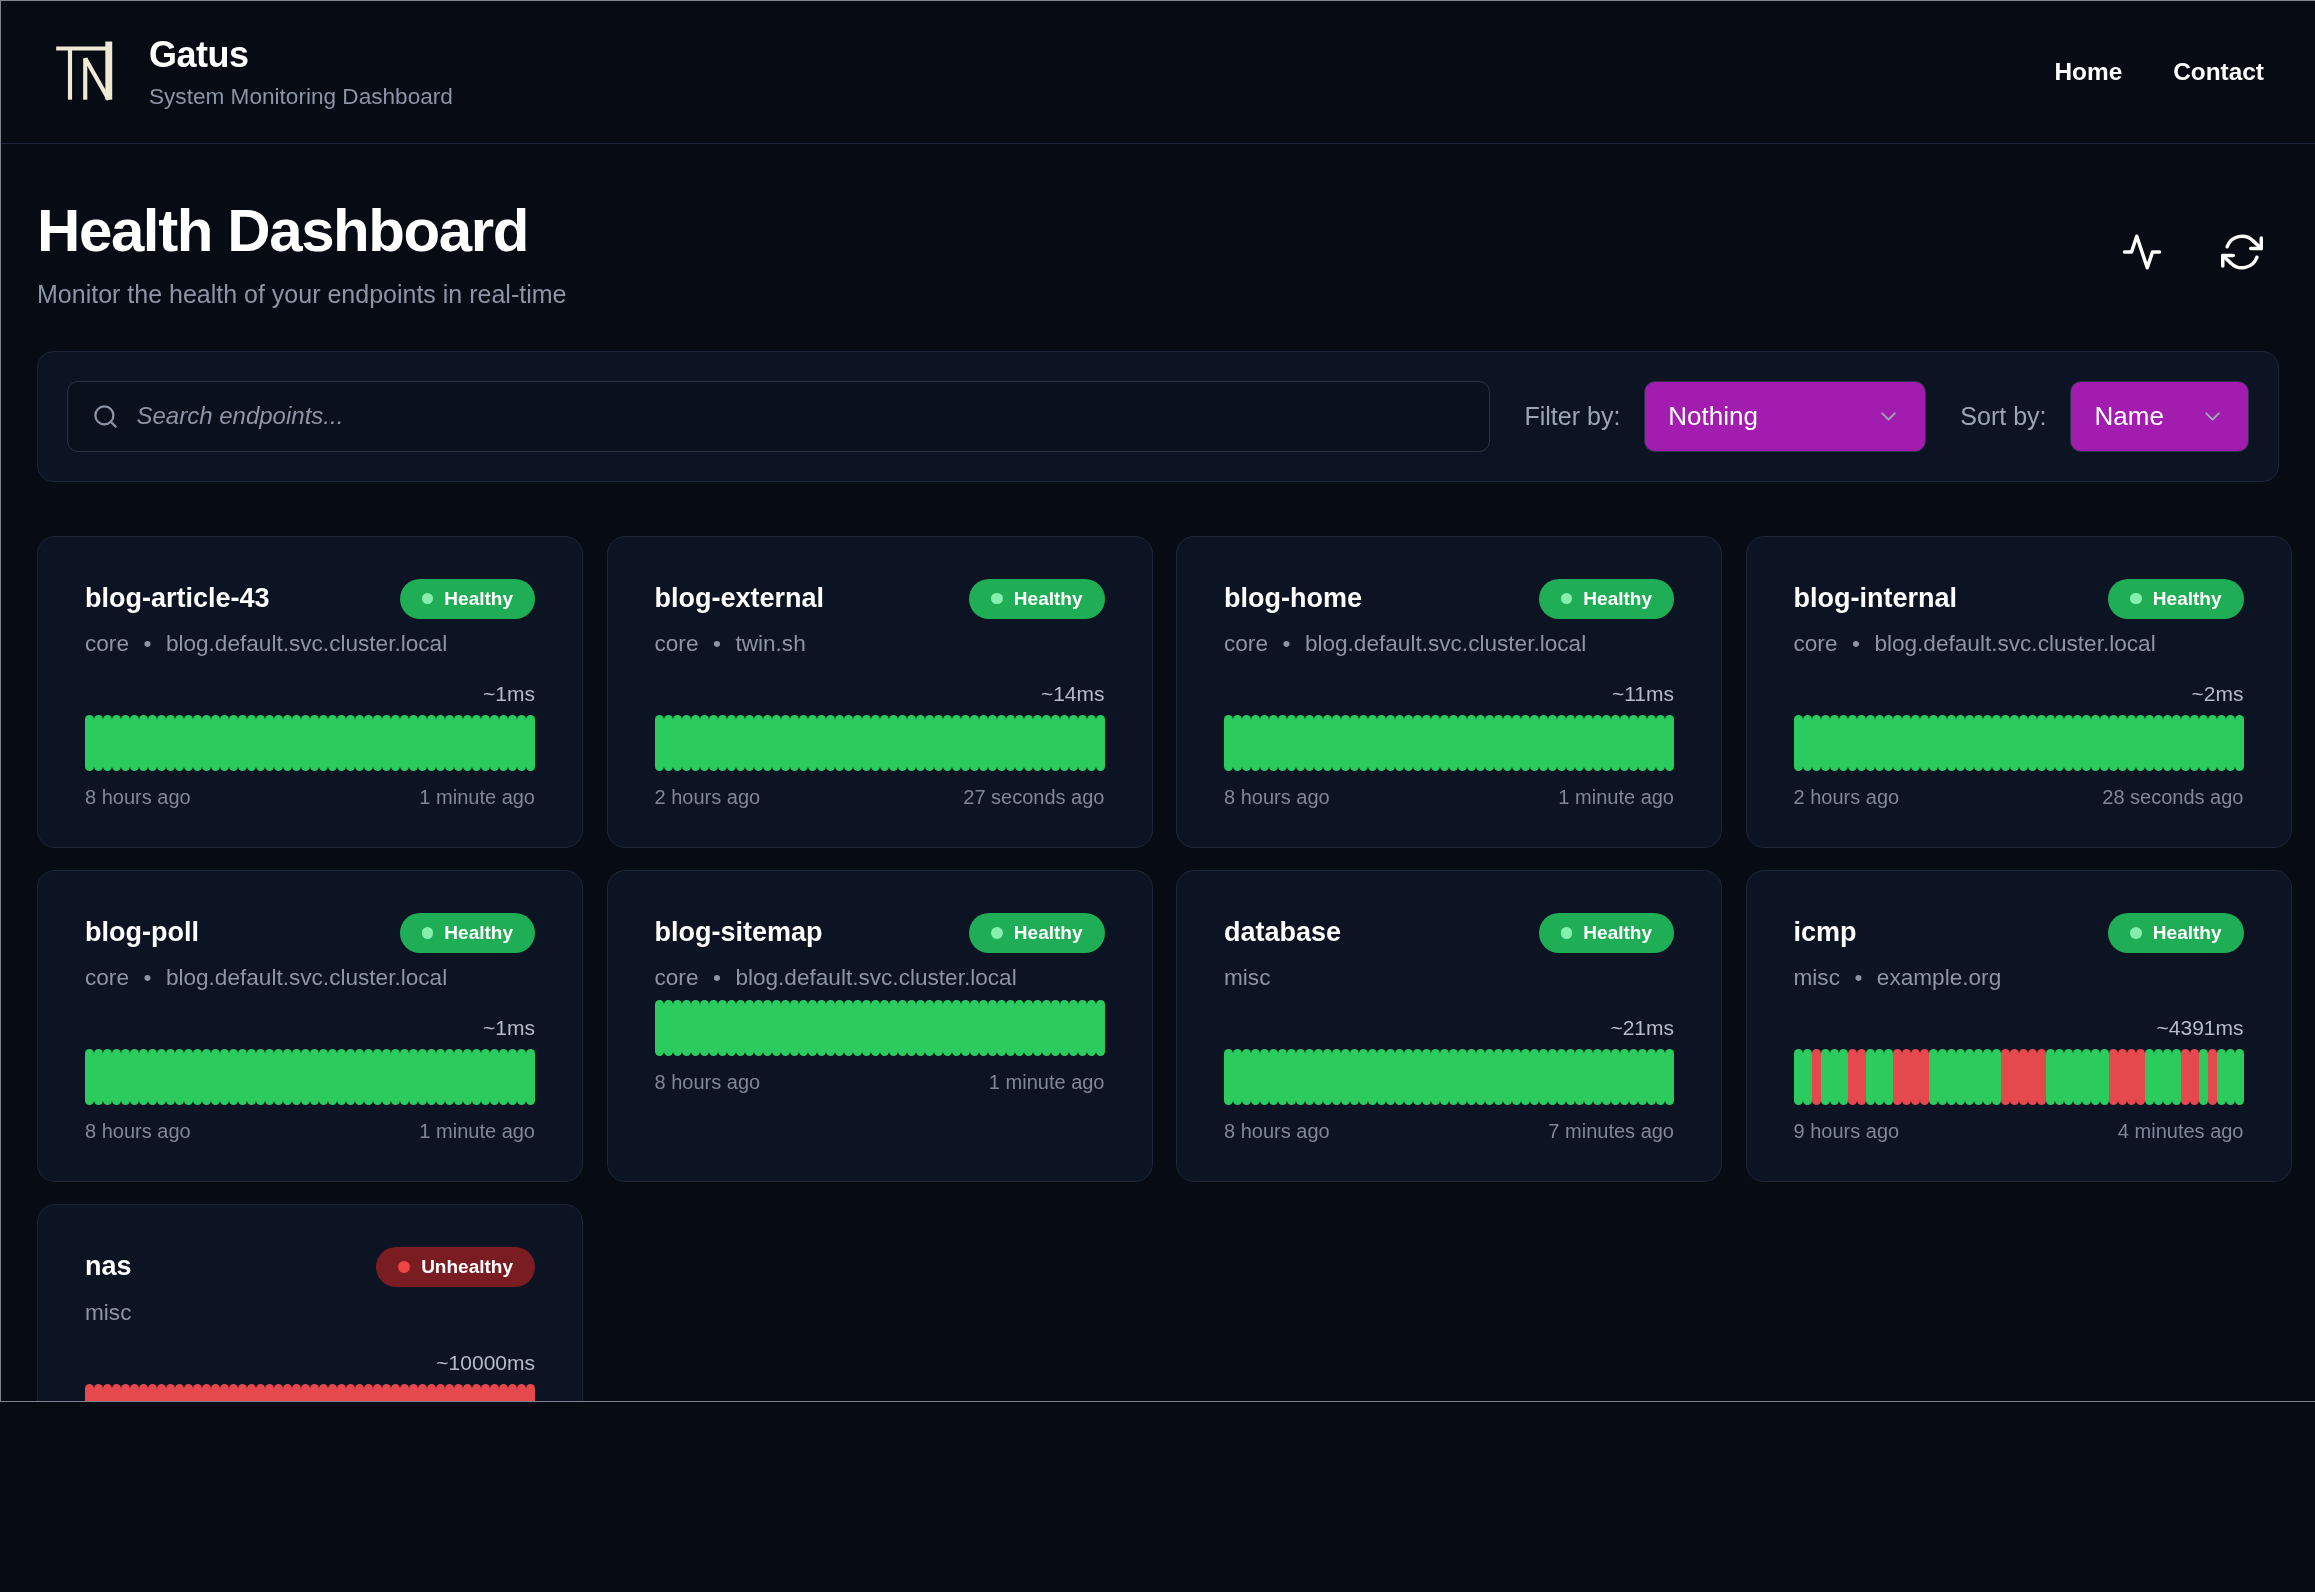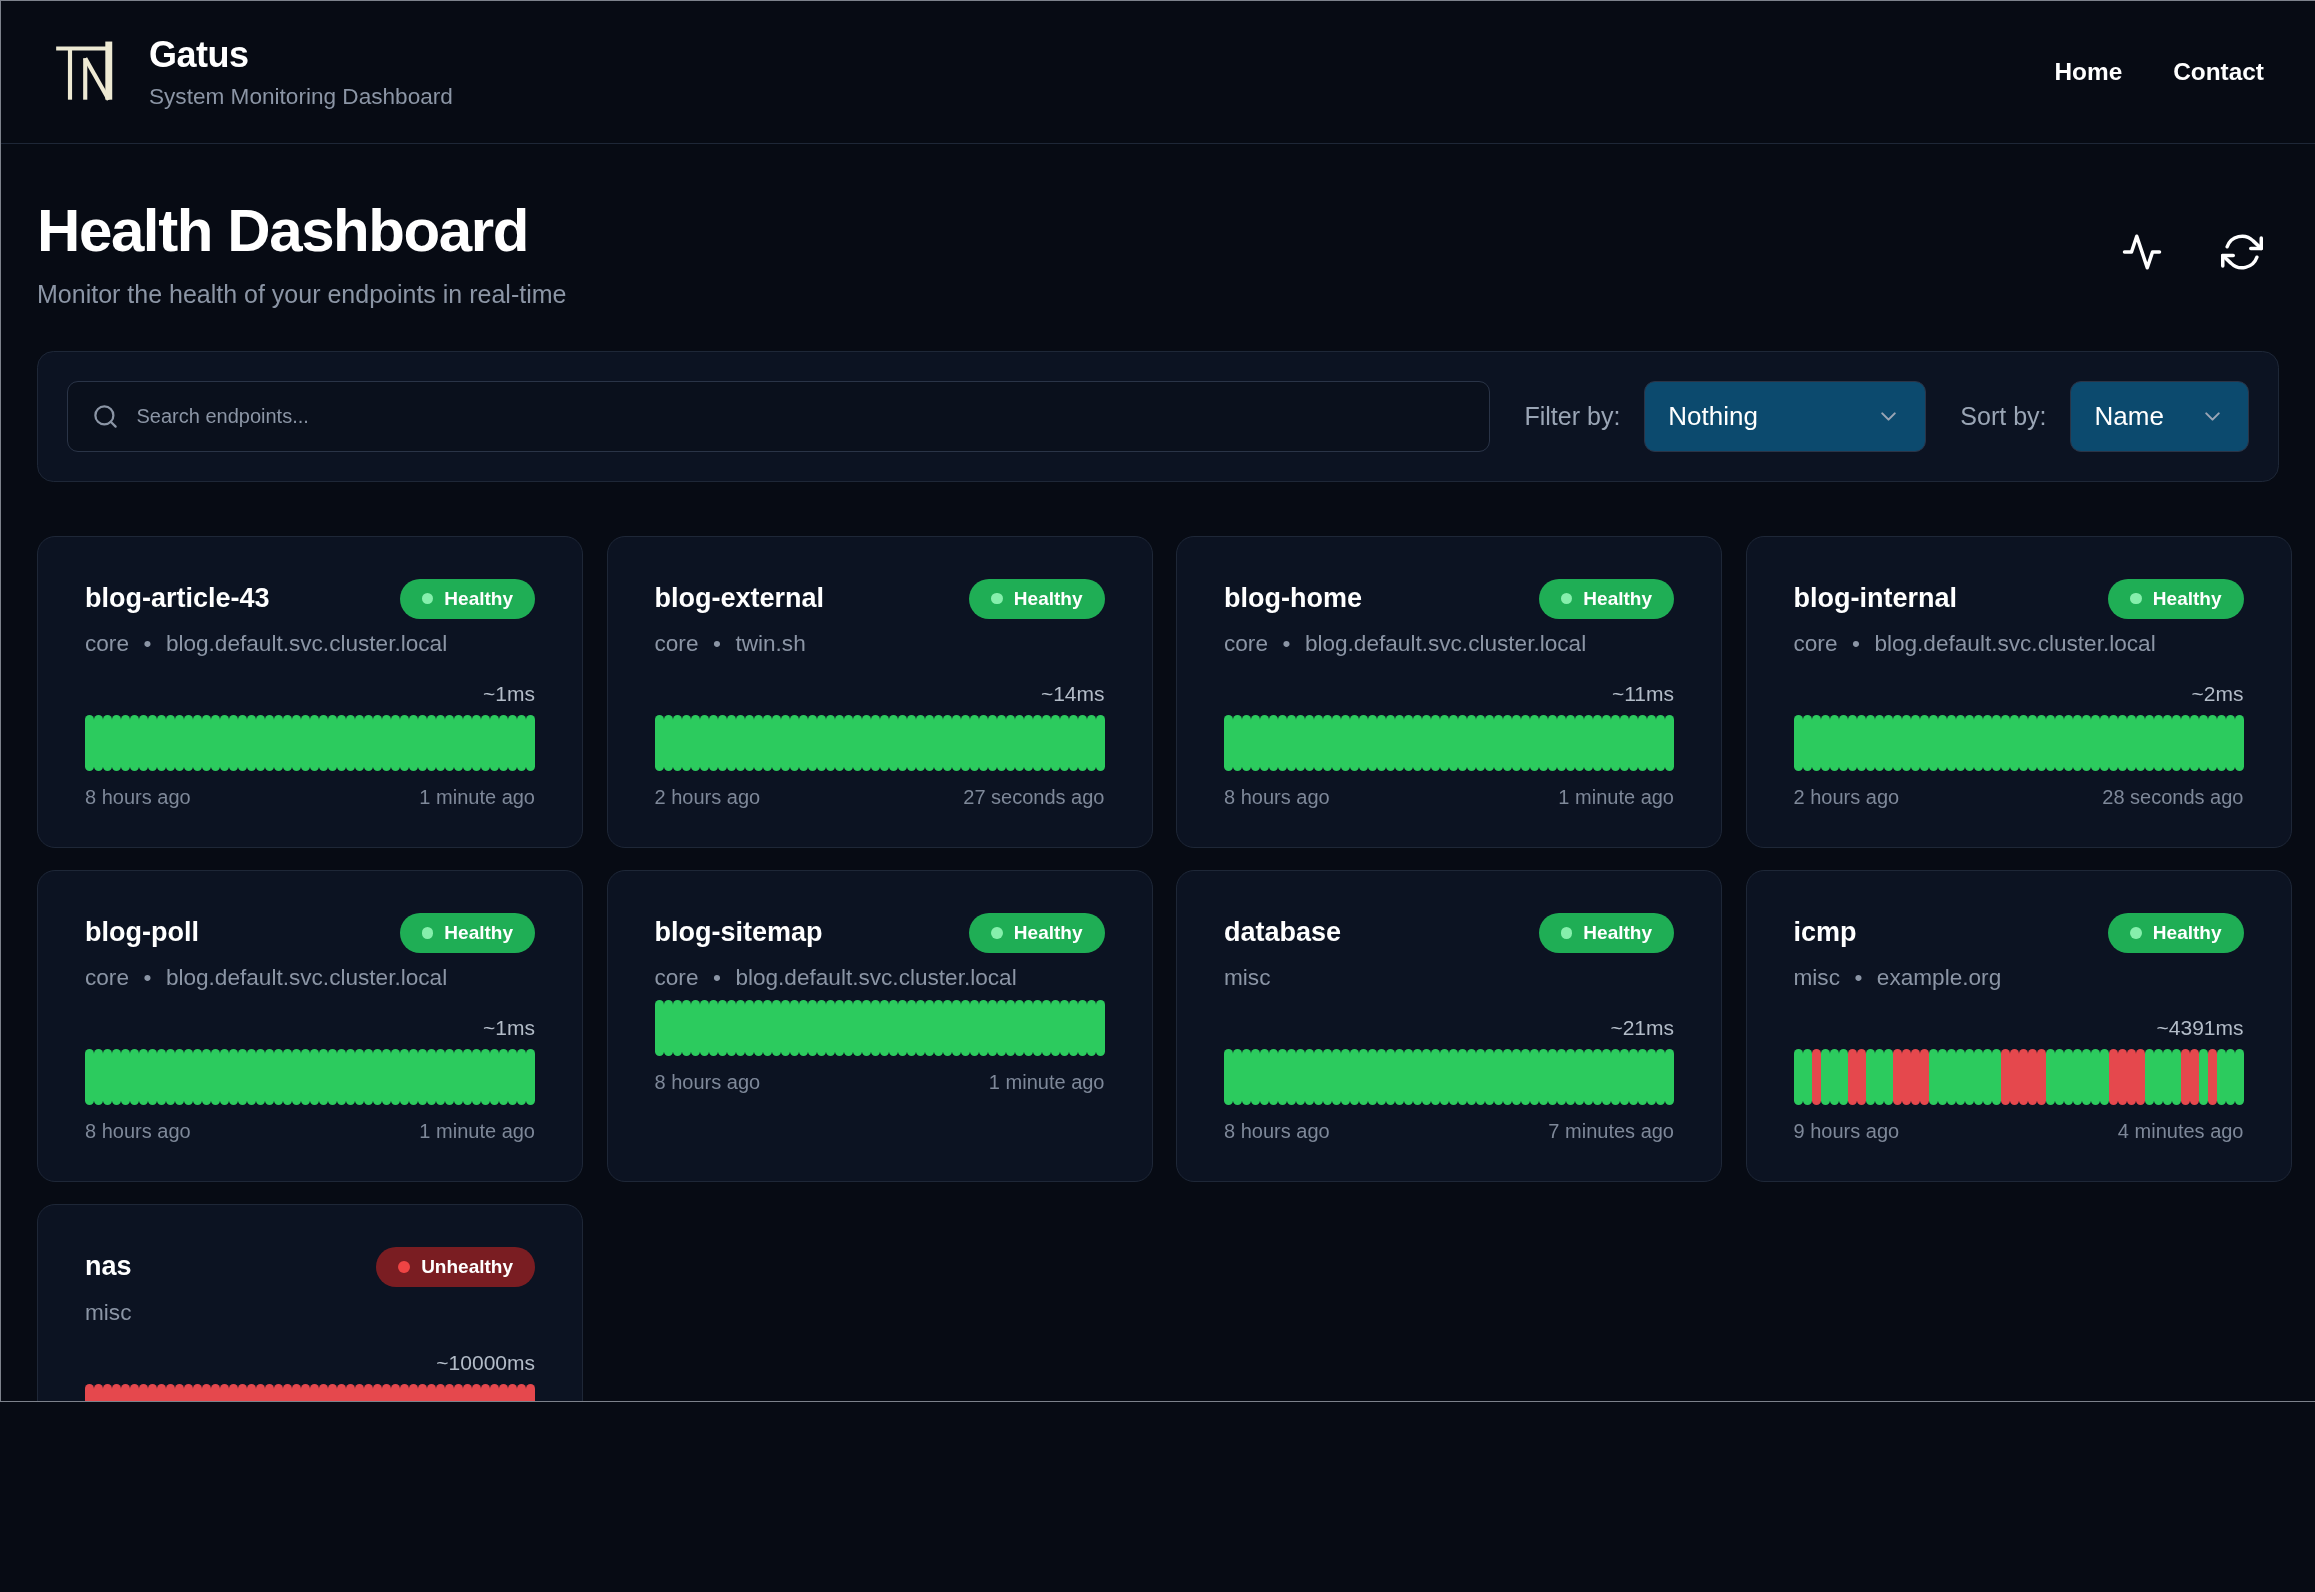--- a/index.html
+++ b/index.html
@@ -52,28 +52,29 @@
   .search-box {
     flex:1; display:flex; align-items:center; gap:18px;
     background:#0a101c;
     border:0.9px solid #2a3447; border-radius:11px;
     height:71px; padding:0 23.5px;
   }
   .search-box svg { width:27px; height:27px; stroke:var(--text-secondary); stroke-width:2;
                     fill:none; stroke-linecap:round; flex-shrink:0; }
   .search-box input {
     background:transparent; border:none; outline:none;
-    color:#ef4444; font-size:20px; flex:1;
+    color:#ef4444; font-size:24px; flex:1;
     font-family:"Liberation Sans", sans-serif;
+    font-style:italic;
   }
   .search-box input::placeholder { color:var(--text-secondary); }
   .control-label { font-size:25px; color:#9aa5b5; white-space:nowrap; margin-left:11px; }
   .select {
     display:flex; align-items:center; justify-content:space-between; gap:22px;
-    background:#0c4a6e; border:0.9px solid #2a3447; border-radius:11px;
+    background:#a21caf; border:0.9px solid #2a3447; border-radius:11px;
     height:71px; padding:0 23.5px;
     color:var(--text-primary); font-size:26px; cursor:pointer; white-space:nowrap;
   }
   .select.filter { min-width:282px; }
   .select.sort   { min-width:179px; }
   .select svg { width:25px; height:25px; stroke:#9aa5b5; stroke-width:2; fill:none;
                 stroke-linecap:round; stroke-linejoin:round; flex-shrink:0; }
 
   
   .grid {

